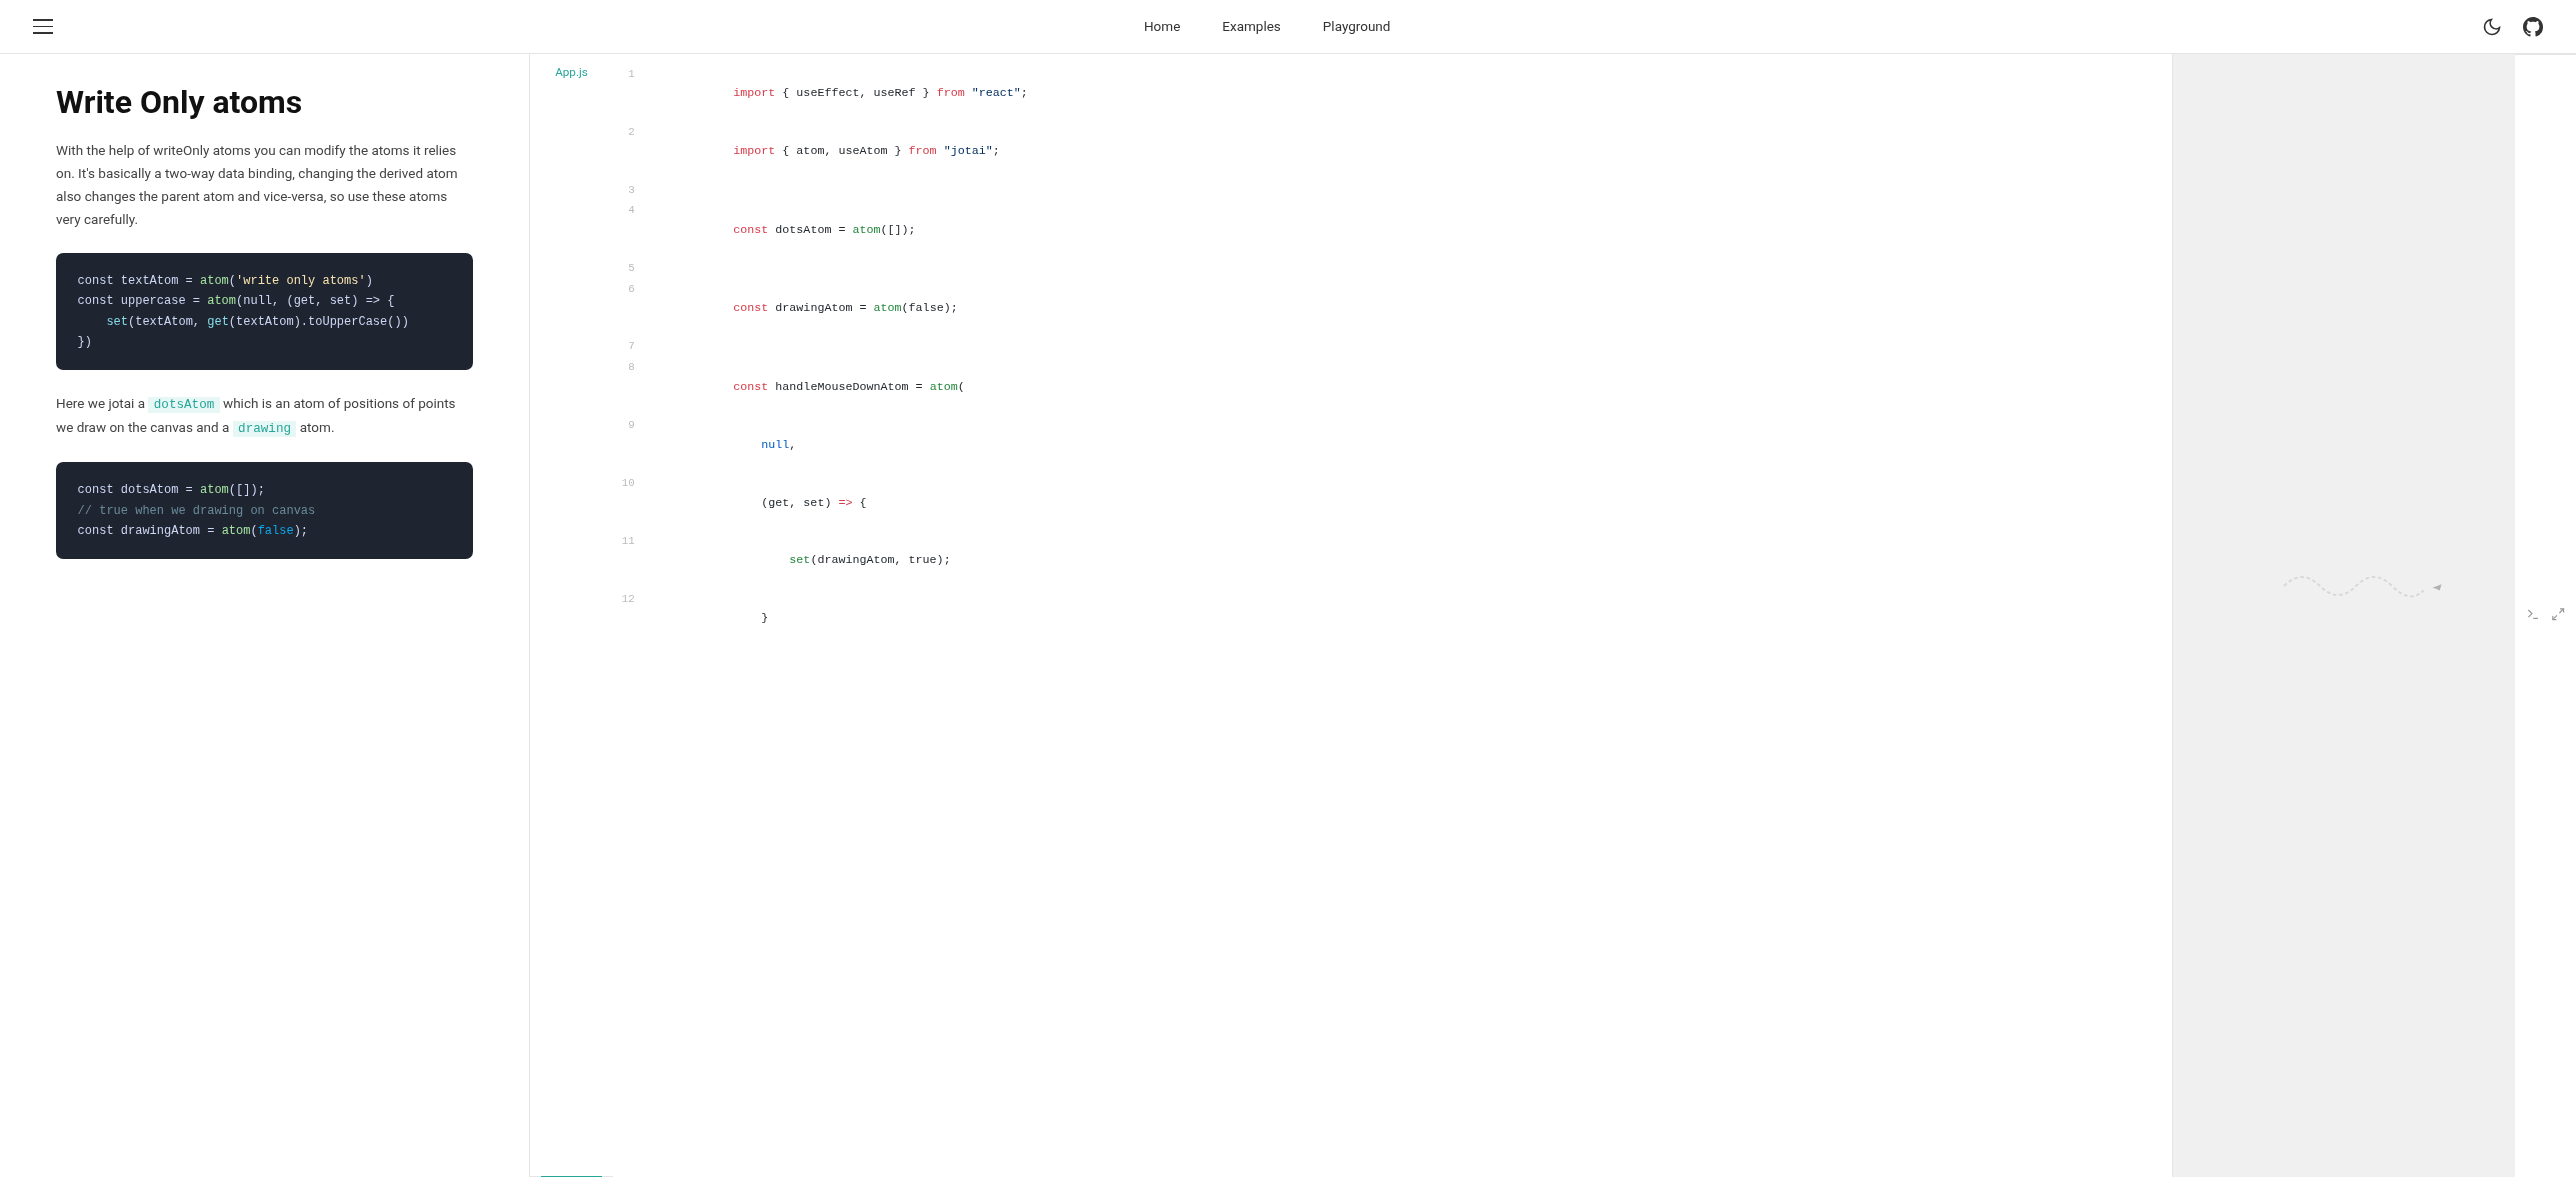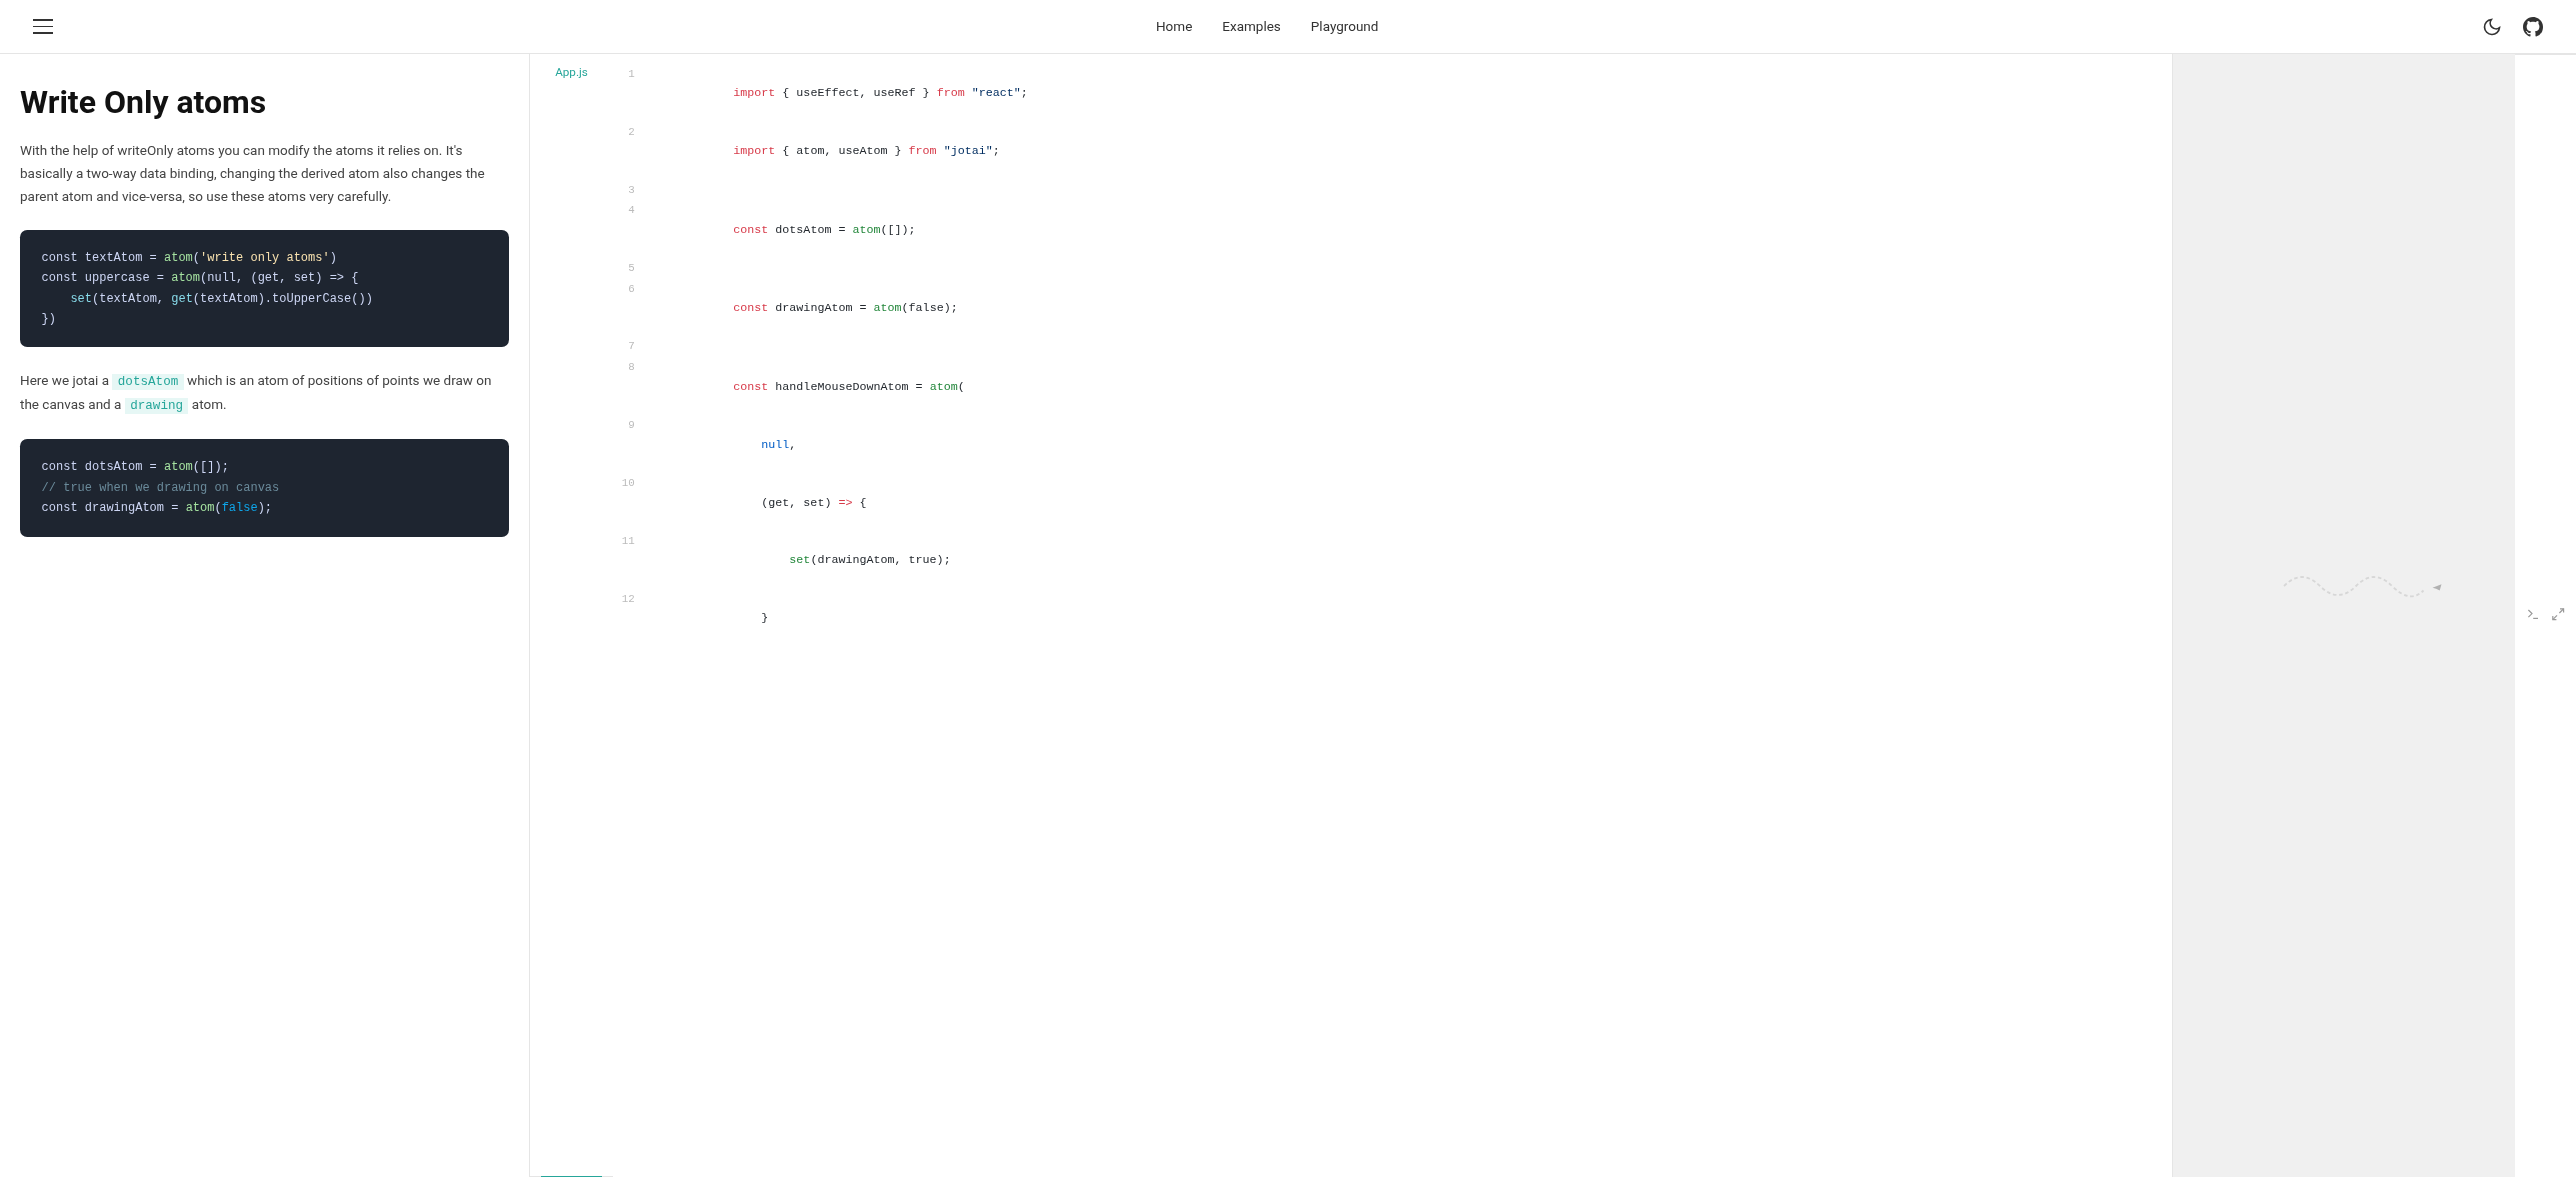--- a/index.html
+++ b/index.html
@@ -46,21 +46,21 @@
     .hamburger-icon span {
       display: block;
       width: 20px;
       height: 1.8px;
       background: #333;
     }
 
     .navbar-center {
       display: flex;
       align-items: center;
-      gap: 30px;
+      gap: 42px;
     }
 
     .nav-link {
       text-decoration: none;
       color: #333;
       font-size: 13.5px;
       cursor: pointer;
     }
 
     .navbar-right {
@@ -84,21 +84,21 @@
     
     .main-layout {
       display: flex;
       height: calc(100vh - 54px);
     }
 
     
     .left-panel {
       width: 530px;
       min-width: 530px;
-      padding: 29px 20px;
+      padding: 29px 56px;
       overflow-y: auto;
       border-right: 0.9px solid #e5e5e5;
     }
 
     .page-title {
       font-size: 32px;
       font-weight: 700;
       margin-bottom: 18px;
       color: #111;
       line-height: 1.2;

